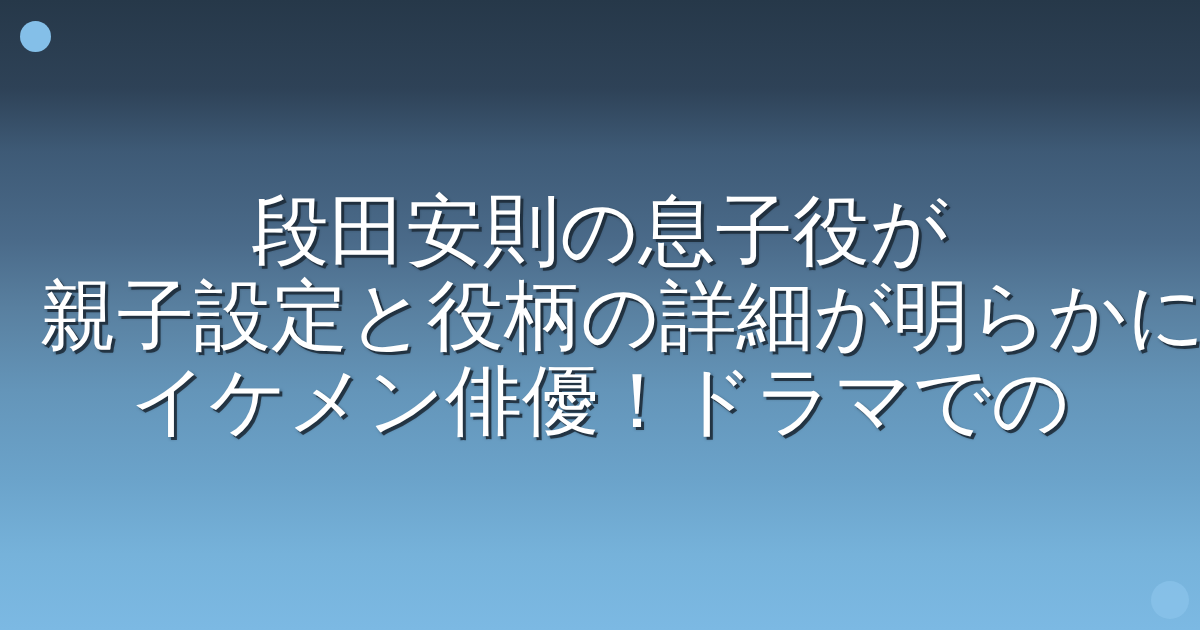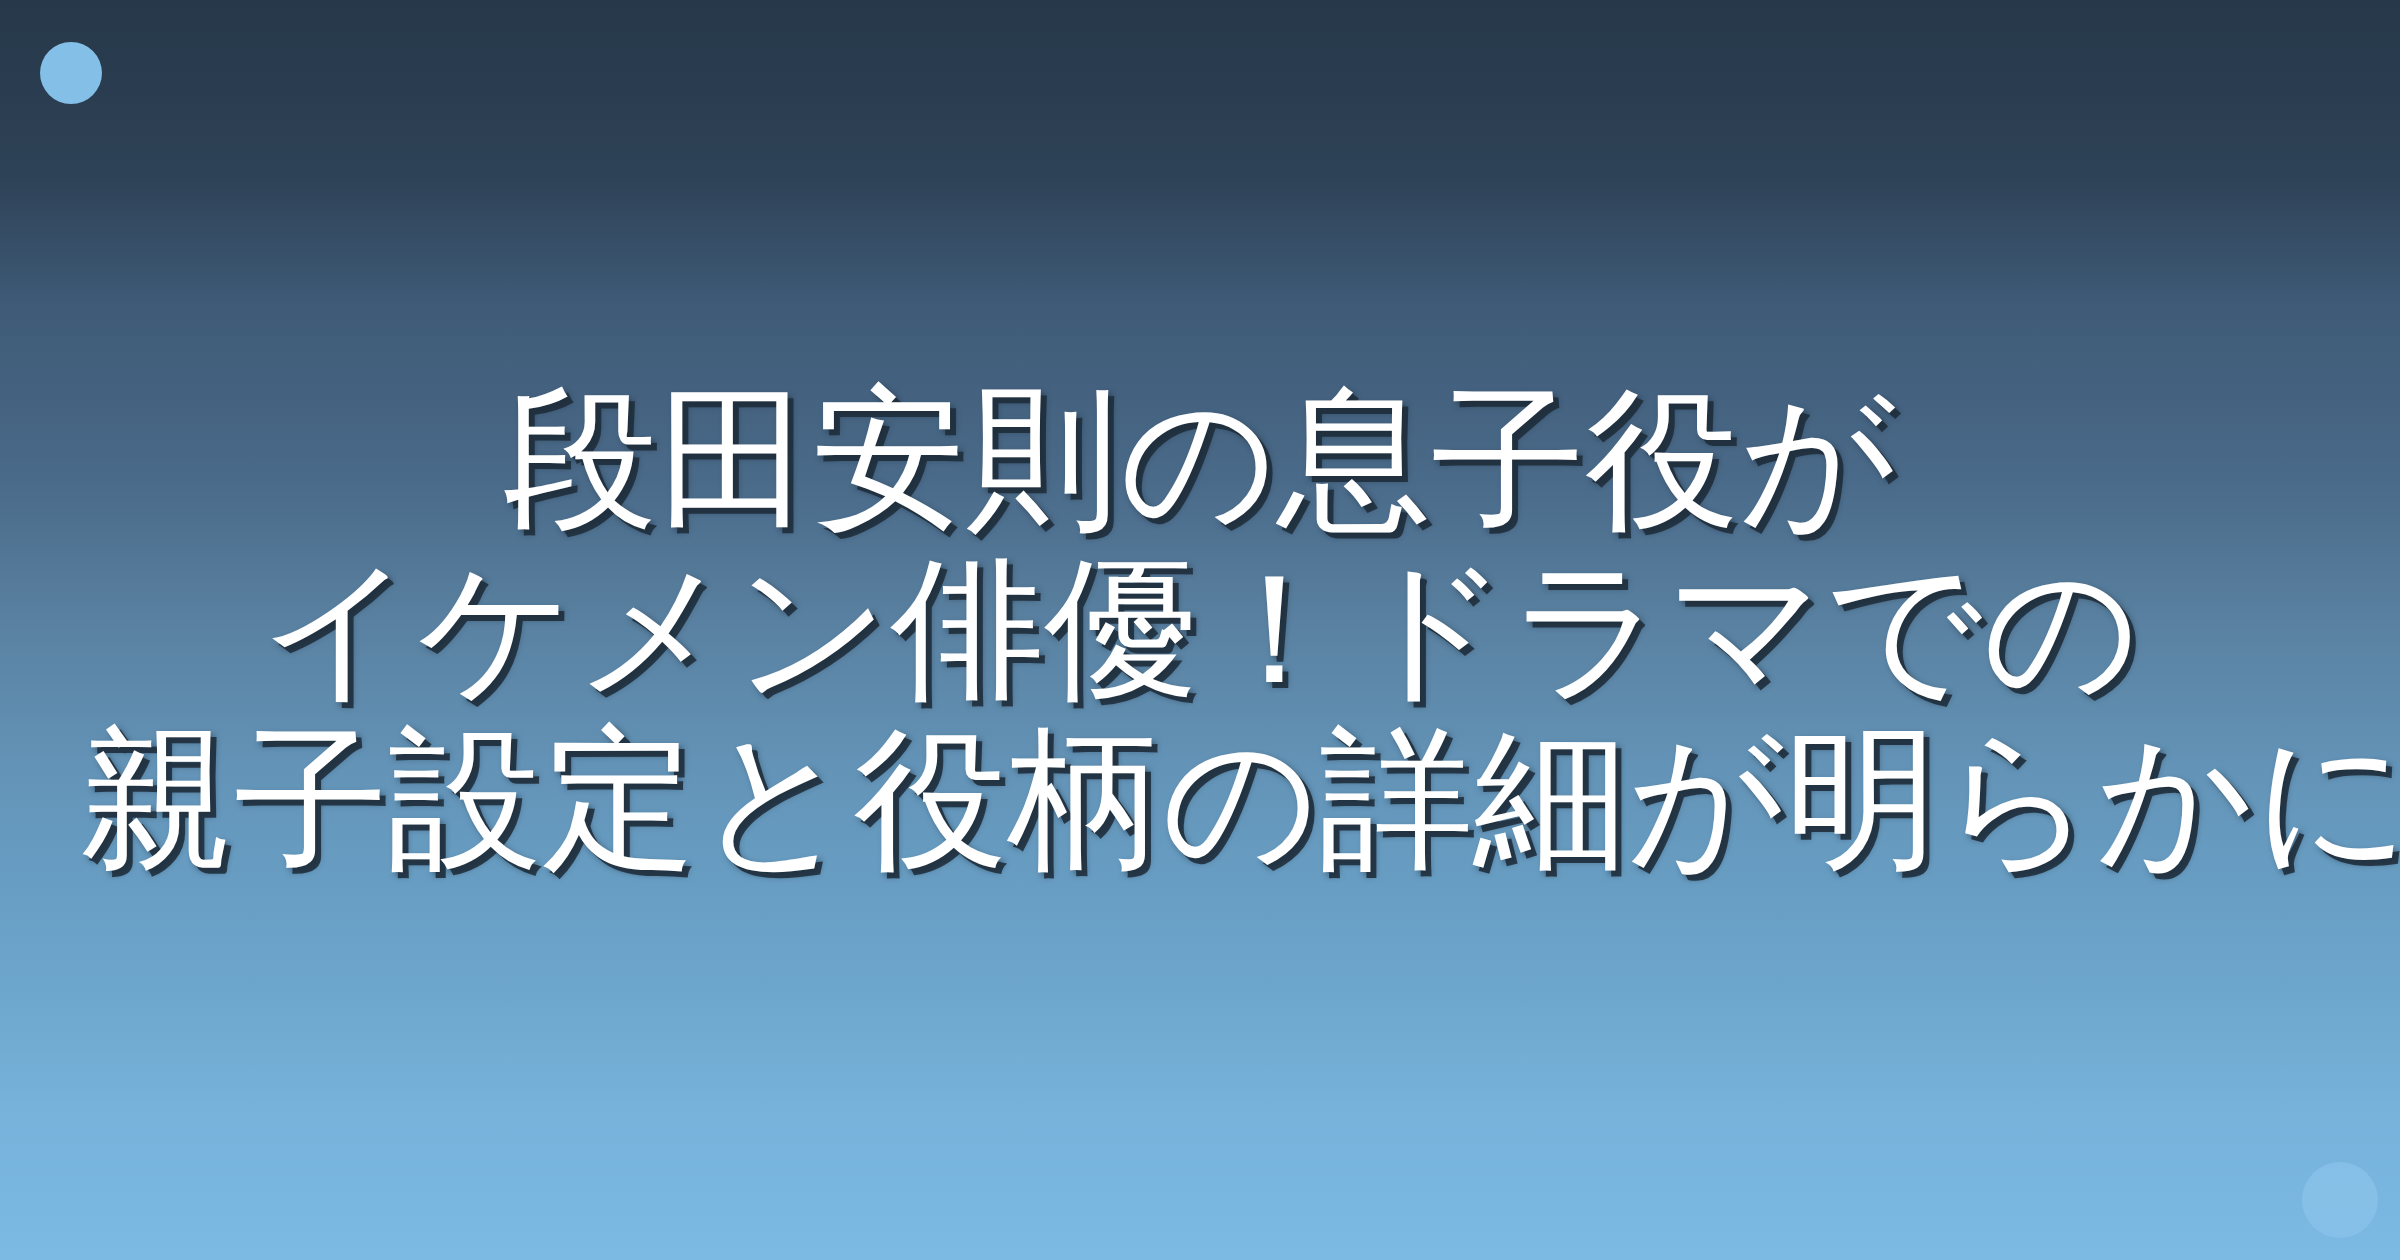--- a/index.html
+++ b/index.html
@@ -97,17 +97,17 @@
 <div id="card">
 
   <div id="bg-gradient"></div>
 
   <div class="deco-circle" id="deco-circle-top-left"></div>
 
   <div class="deco-circle" id="deco-circle-bottom-right"></div>
 
   <div id="title-block">
     <span class="title-line">段田安則の息子役が</span>
+    <span class="title-line">親子設定と役柄の詳細が明らかに</span>
     <span class="title-line">イケメン俳優！ドラマでの</span>
-    <span class="title-line">親子設定と役柄の詳細が明らかに</span>
   </div>
 
 </div>
 
 </body></html>

